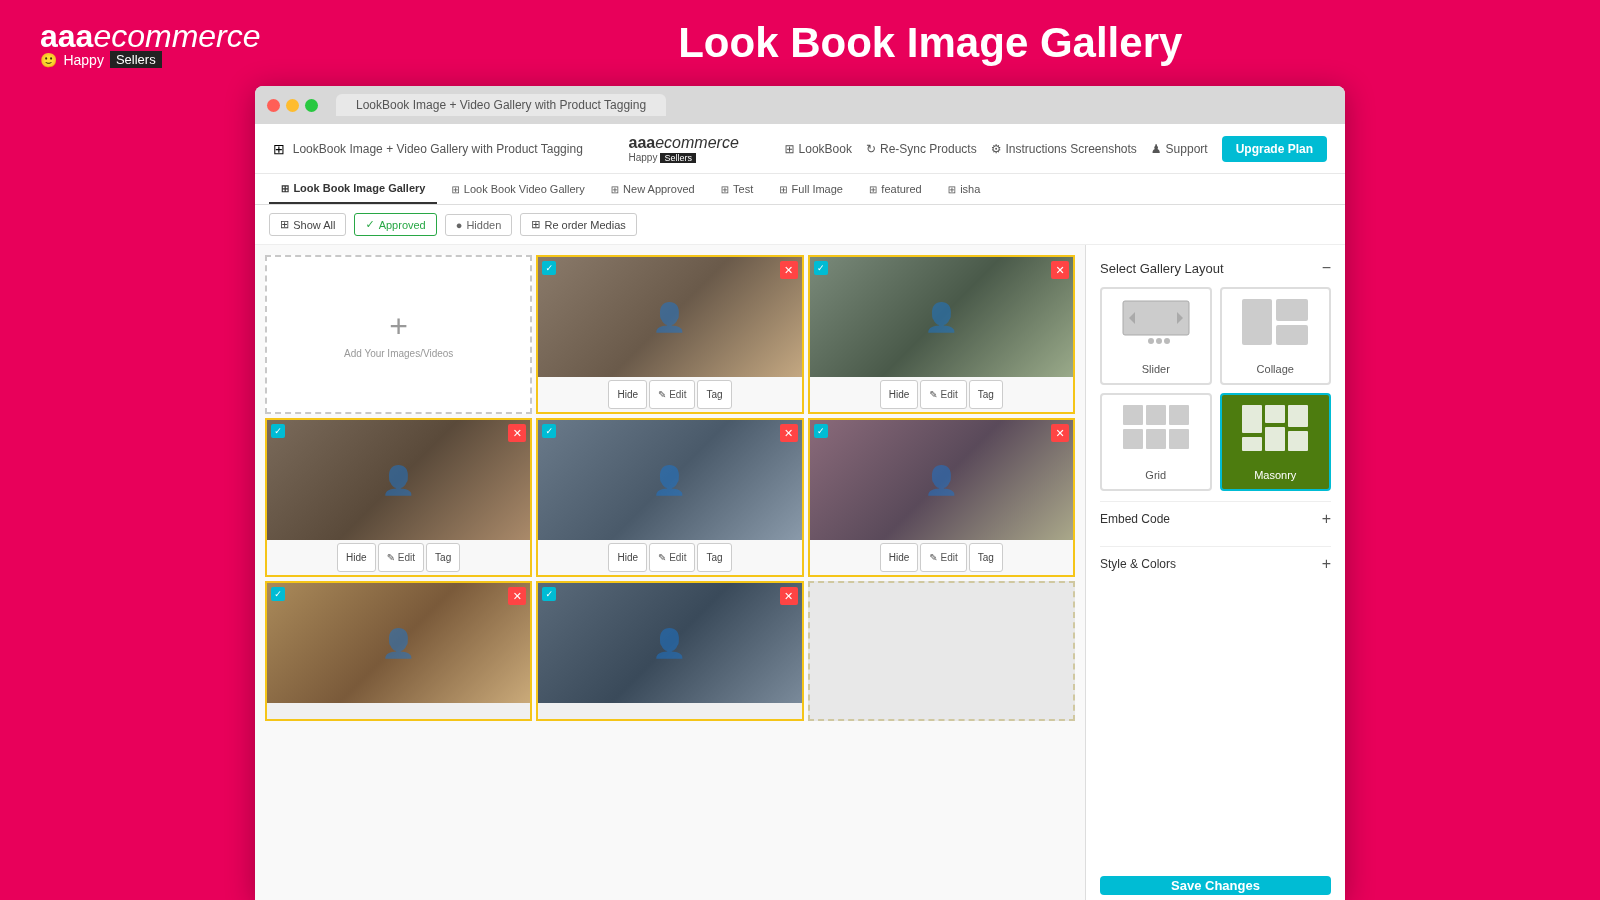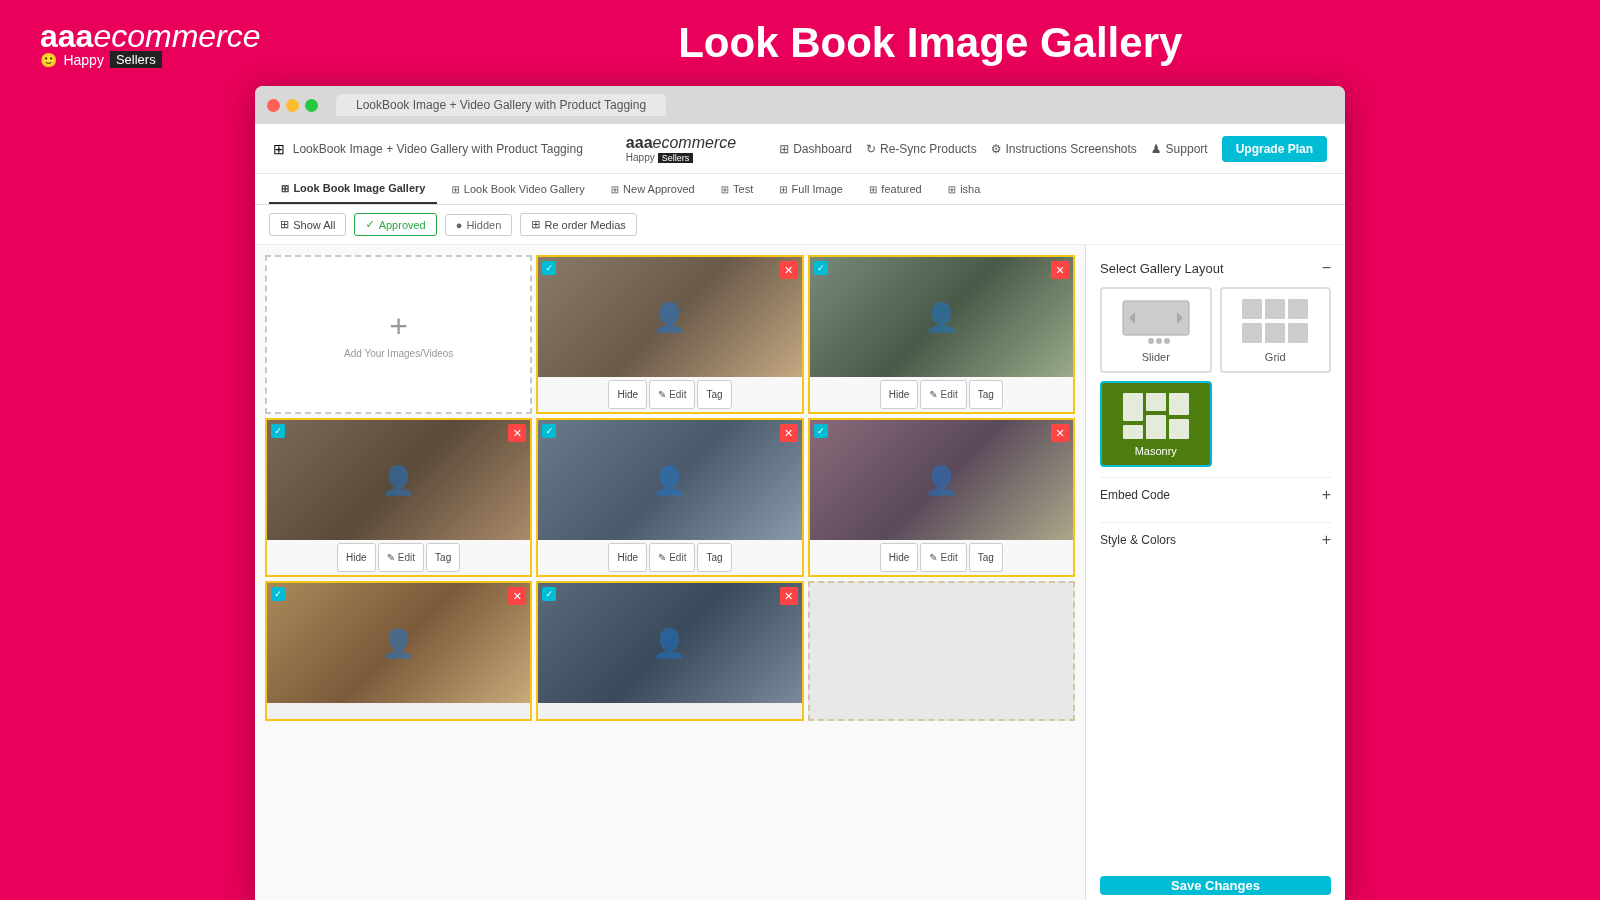--- a/index.html
+++ b/index.html
@@ -368,21 +368,21 @@
       gap: 8px;
     }
     .layout-card {
       border: 2px solid #ddd;
       border-radius: 4px;
       padding: 8px;
       cursor: pointer;
       display: flex;
       flex-direction: column;
       align-items: center;
-      gap: 4px;
+      gap: 16px;
     }
     .layout-card.active {
       border-color: #00bcd4;
       background: #4d7c0f;
     }
     .layout-icon {
       width: 70px;
       height: 50px;
     }
     .layout-label {
@@ -484,21 +484,21 @@
           <strong>aaa</strong><em>ecommerce</em>
         </div>
         <div class="app-brand-tagline">
           <span>Happy</span>
           <span class="sellers-box-sm">Sellers</span>
         </div>
       </div>
       <div class="app-nav-right">
         <button class="nav-btn">
           <span>⊞</span>
-          <span>Dashboard</span>
+          <span>LookBook</span>
         </button>
         <button class="nav-btn">
           <span>↻</span>
           <span>Re-Sync Products</span>
         </button>
         <button class="nav-btn">
           <span>⚙</span>
           <span>Instructions Screenshots</span>
         </button>
         <button class="nav-btn">
@@ -675,20 +675,28 @@
               <rect x="2" y="4" width="66" height="34" rx="2" fill="none" stroke="#aaa" stroke-width="1"></rect>
               <circle cx="30" cy="44" r="3" fill="#bbb"></circle>
               <circle cx="38" cy="44" r="3" fill="#bbb"></circle>
               <circle cx="46" cy="44" r="3" fill="#bbb"></circle>
               <polygon points="8,21 14,15 14,27" fill="#aaa"></polygon>
               <polygon points="62,21 56,15 56,27" fill="#aaa"></polygon>
             </svg>
             <span class="layout-label">Slider</span>
           </div>
 
+          <div class="layout-card">
+            <svg class="layout-icon" viewBox="0 0 70 50">
+              <rect x="2" y="2" width="30" height="46" rx="2" fill="#ccc"></rect>
+              <rect x="36" y="2" width="32" height="22" rx="2" fill="#ccc"></rect>
+              <rect x="36" y="28" width="32" height="20" rx="2" fill="#ccc"></rect>
+            </svg>
+            <span class="layout-label">Collage</span>
+          </div>
 
           <div class="layout-card">
             <svg class="layout-icon" viewBox="0 0 70 50">
               <rect x="2" y="2" width="20" height="20" rx="1" fill="#ccc"></rect>
               <rect x="25" y="2" width="20" height="20" rx="1" fill="#ccc"></rect>
               <rect x="48" y="2" width="20" height="20" rx="1" fill="#ccc"></rect>
               <rect x="2" y="26" width="20" height="20" rx="1" fill="#ccc"></rect>
               <rect x="25" y="26" width="20" height="20" rx="1" fill="#ccc"></rect>
               <rect x="48" y="26" width="20" height="20" rx="1" fill="#ccc"></rect>
             </svg>

